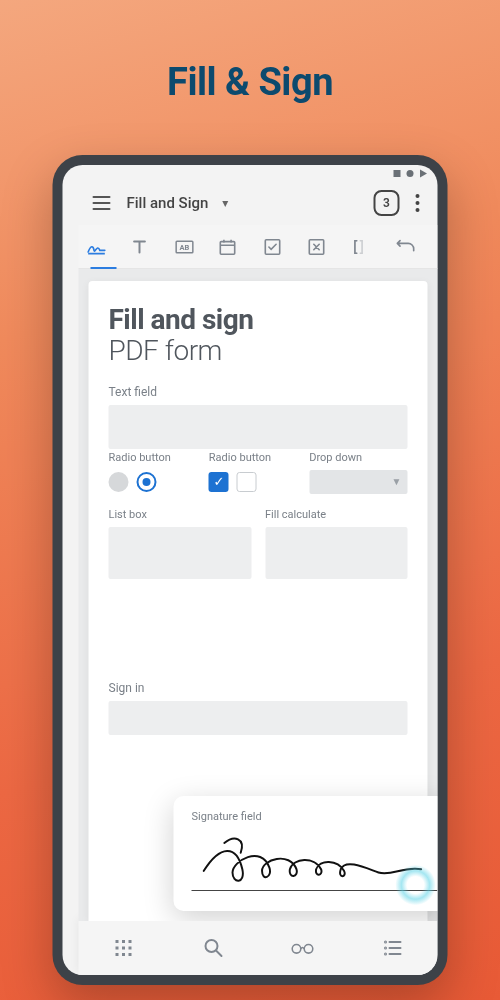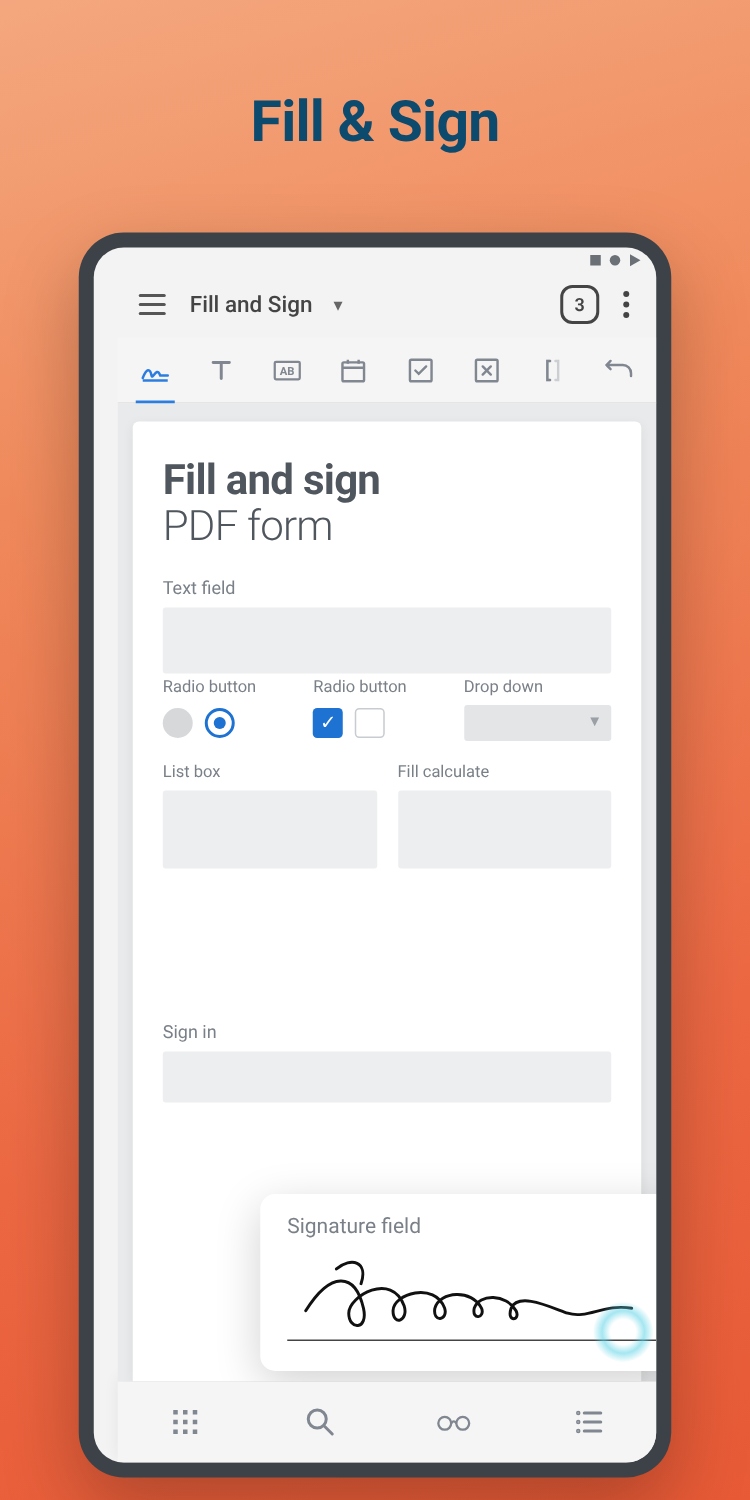--- a/index.html
+++ b/index.html
@@ -53,21 +53,21 @@
 .titlebar .tlabel { font-size:15px; color:#444; font-weight:500; margin-left:4px; }
 .chev { margin-left:6px; color:#666; font-size:12px; }
 .titlebar .spacer { flex:1; }
 .badge { width:26px;height:26px;border:2px solid #444;border-radius:8px;display:flex;align-items:center;justify-content:center;font-size:12px;font-weight:600;color:#444; }
 .kebab { display:flex;flex-direction:column;gap:3px;padding:4px 8px; }
 .kebab span { width:4px;height:4px;background:#444;border-radius:50%; }
 .toolbar {
   height: 44px; display:flex; align-items:center; justify-content:space-between; padding:0 8px;
   border-bottom:1px solid #e5e5e5; background:#f5f5f5;
 }
-.tool { width:34px;height:34px;display:flex;align-items:center;justify-content:center;color:#808790;border-radius:4px; position:relative; }
+.tool { width:34px;height:34px;display:flex;align-items:center;color:#808790;border-radius:4px; position:relative; }
 .tool svg { display:block; }
 .tool.active { color:#2c7de0; }
 .tool.active::after { content:""; position:absolute; left:4px; right:4px; bottom:-5px; height:2px; background:#2c7de0; }
 .content {
   flex:1; background:#e9eaeb; padding:12px 0 0 0; overflow:hidden; position:relative;
 }
 .page {
   background:#fff; margin:0 auto; width:calc(100% - 20px); height:100%; border-radius:4px 4px 0 0;
   padding:24px 20px; box-shadow:0 2px 8px rgba(0,0,0,0.06);
 }
@@ -88,21 +88,21 @@
 .dd { height:24px;background:#e3e5e7;border-radius:2px;display:flex;align-items:center;justify-content:flex-end;padding:0 6px;color:#9aa0a6;font-size:10px; }
 .row2 { display:flex; gap:14px; margin-top:14px; }
 .row2 .col .box { height:52px;background:#edeeef;border-radius:2px; }
 .sigrow { margin-top:20px; }
 .sigrow .sl { font-size:12px;color:#7a8088; }
 .sigcard {
   position:absolute; left:95px; right:-18px; top:527px;
   background:#fff; border-radius:10px; box-shadow:0 8px 30px rgba(0,0,0,0.18);
   padding:14px 18px 20px 18px;
 }
-.sigcard .scl { font-size:14px; color:#7a8088; margin-bottom:8px; }
+.sigcard .scl { font-size:11px; color:#7a8088; margin-bottom:8px; }
 .sigline { border-bottom:1.5px solid #444; height:60px; position:relative; }
 .ripple { position:absolute; right:2px; bottom:-15px; width:40px;height:40px;border-radius:50%;
   background:radial-gradient(circle, rgba(90,210,230,0.0) 30%, rgba(90,210,230,0.55) 50%, rgba(90,210,230,0.0) 72%);
 }
 .bottomnav {
   height:54px;background:#f5f5f5;display:flex;align-items:center;justify-content:space-around;
   box-shadow: 0 -3px 10px rgba(0,0,0,0.07);
 }
 .bottomnav .bi { color:#808790; width:28px;height:28px;display:flex;align-items:center;justify-content:center; }
 </style>

